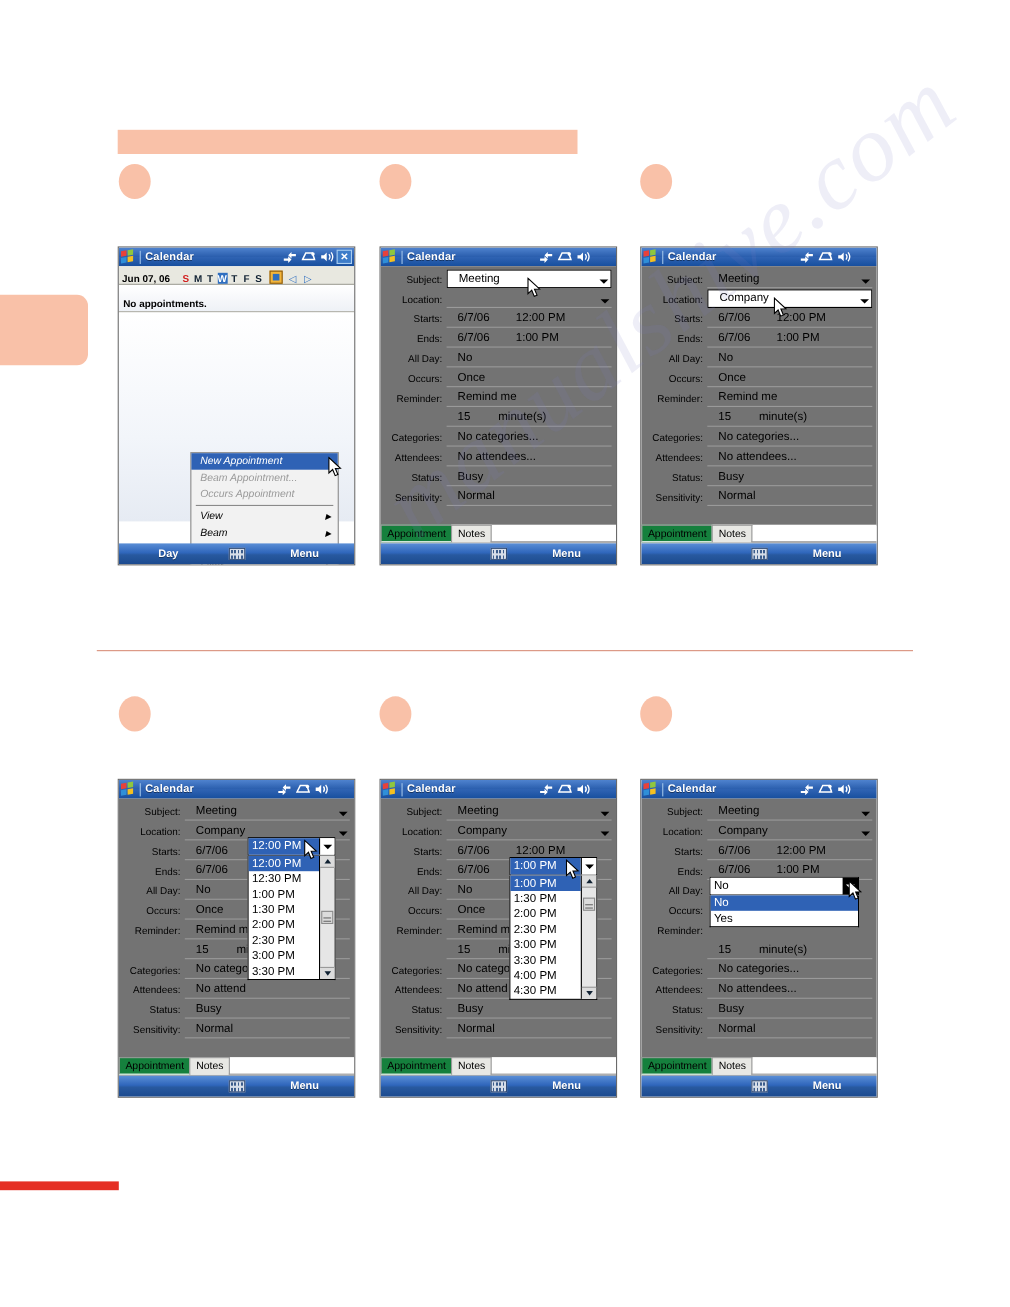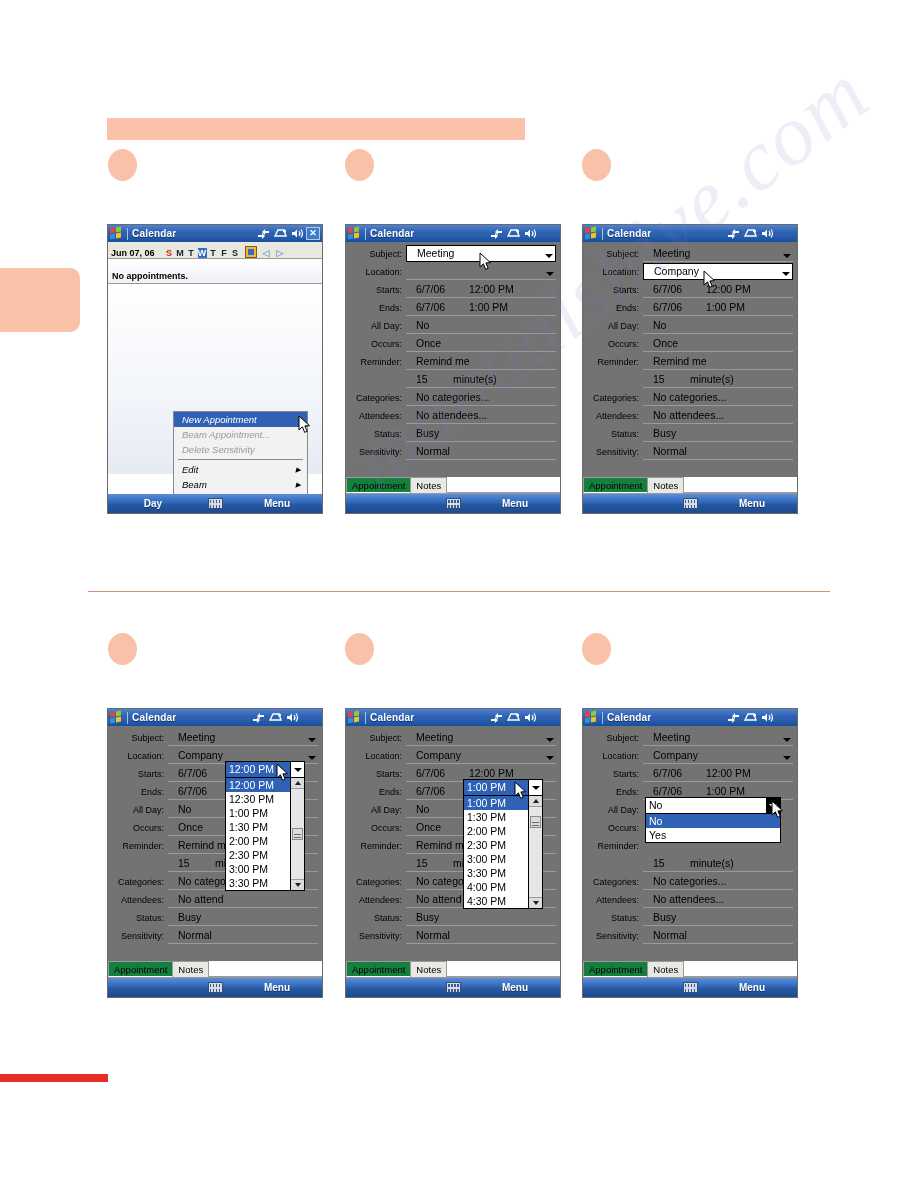--- a/index.html
+++ b/index.html
@@ -344,25 +344,25 @@
 
   <div class="cal-body">
     <div class="ctxmenu">
       <div class="mi sel">
         <span>New Appointment</span>
       </div>
       <div class="mi dim">
         <span>Beam Appointment...</span>
       </div>
       <div class="mi dim">
-        <span>Delete Sensitivity</span>
+        <span>Occurs Appointment</span>
       </div>
       <div class="sep"></div>
       <div class="mi">
-        <span>Edit</span>
+        <span>View</span>
         <span class="arr">▶</span>
       </div>
       <div class="mi">
         <span>Beam</span>
         <span class="arr">▶</span>
       </div>
       <div class="mi">
         <span>Options...</span>
       </div>
       <div class="mi">

